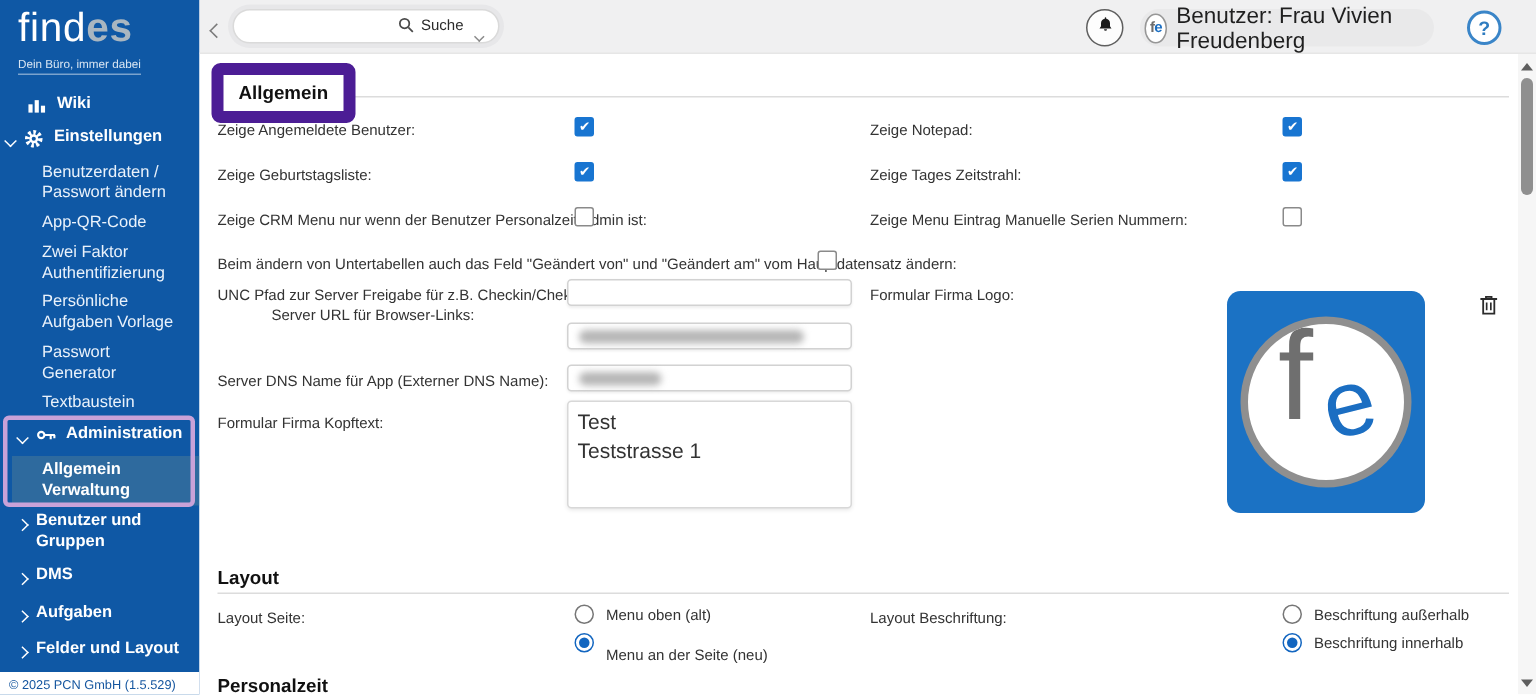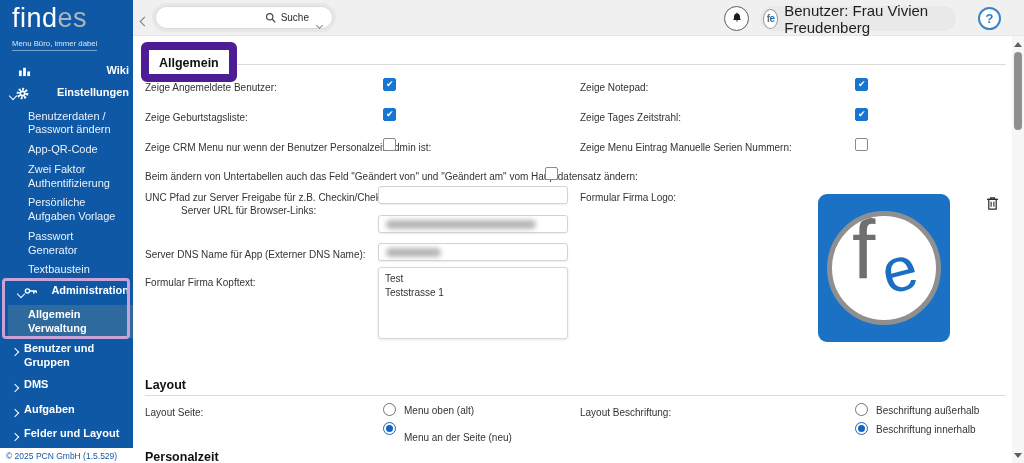--- a/index.html
+++ b/index.html
@@ -5,27 +5,27 @@
   * { margin:0; padding:0; box-sizing:border-box; }
   html,body { width:1024px; height:463px; overflow:hidden;
     font-family:"Liberation Sans", sans-serif; background:#fff; }
   .app { display:flex; width:1024px; height:463px; }
 
   
   .sidebar { position:relative; width:133px; flex-shrink:0; background:#0f58a5;
     color:#fff; overflow:hidden; }
   .logo-block { padding:5px 0 3px 12px; }
   .logo-line { font-size:27px; letter-spacing:0.5px; line-height:1; }
-  .logo-find { color:#ffffff; } .logo-es { color:#a9b6c0; }
+  .logo-find { color:#ffffff; } .logo-es { color:#a9b6c0;font-weight:bold; }
   .tagline { display:inline-block; font-size:7.8px; color:#d9e6f3;
     border-bottom:1px solid rgba(255,255,255,.45); padding-bottom:2px; margin-top:1px; }
   .nav { margin-top:6px; font-size:11px; }
   .item { display:flex; align-items:flex-start; padding:4px 4px 4px 0; line-height:1.25; cursor:pointer; }
   .item .txtw { flex:1; max-width:96px; }
-  .bold { font-weight:bold;text-align:right; }
+  .bold { font-weight:bold; }
   .toplvl { padding-left:18px; }
   .withchev { padding-left:4px; }
   .sub { padding:3px 4px 3px 28px; color:#eaf2fb; }
   .grp { padding-left:12px; font-weight:bold; }
   .grp-nochev { padding-left:36px; font-weight:bold; }
   .chev { width:12px; display:inline-block; margin-top:3px; flex-shrink:0; }
   .chev::before { content:""; display:inline-block; width:5px; height:5px;
     border-right:1.5px solid #fff; border-bottom:1.5px solid #fff; }
   .chev.down::before { transform:rotate(45deg); }
   .chev.right::before { transform:rotate(-45deg); }
@@ -77,21 +77,21 @@
     border-radius:50%; cursor:pointer; }
   .rd.selected { border-color:#1366c0; }
   .rd.selected::after { content:""; position:absolute; inset:2px; background:#1366c0; border-radius:50%; }
   .txt { position:absolute; width:190px; height:18px; border:1px solid #d2d2d2; border-radius:3px;
     background:#fff; box-shadow:0 1px 2px rgba(0,0,0,.07); font-size:10px; padding:0 5px;
     font-family:"Liberation Sans", sans-serif; }
   .redacted { display:flex; align-items:center; padding-left:7px; }
   .blob { height:9px; background:#b6b6b6; border-radius:5px; filter:blur(2.5px); }
   .blob.wide { width:150px; } .blob.narrow { width:55px; }
   .ta { position:absolute; left:245px; top:231px; width:190px; height:72px; border:1px solid #d8d8d8;
-    border-radius:3px; background:#fff; box-shadow:0 1px 3px rgba(0,0,0,.1); font-size:10px;
+    border-radius:3px; background:#fff; box-shadow:0 1px 3px rgba(0,0,0,.1); font-size:14px;
     padding:4px 6px; resize:none; font-family:"Liberation Sans", sans-serif; color:#333; line-height:1.35; }
   .logo-box { position:absolute; left:685px; top:158px; width:132px; height:148px; background:#1b72c4;
     border-radius:9px; display:flex; align-items:center; justify-content:center; }
   .logo-circle { position:relative; width:114px; height:114px; background:#fff; border:5px solid #8f8f8f;
     border-radius:50%; overflow:hidden; }
   .logo-f { position:absolute; left:20px; top:-14px; font-size:84px; color:#6f6f6f; }
   .logo-e { position:absolute; left:50px; top:18px; font-size:62px; color:#1b6ec2; transform:rotate(-14deg); }
   .trash-btn { position:absolute; left:853px; top:160px; width:14px; height:16px; cursor:pointer; }
 
   .scrollbar { position:absolute; right:0; top:0; bottom:0; width:12px; background:#f6f6f6; }
@@ -108,21 +108,21 @@
 </head>
 <body>
 
 <div class="app">
 
   <div class="sidebar">
     <div class="logo-block">
       <div class="logo-line">
         <span class="logo-find">find</span><span class="logo-es">es</span>
       </div>
-      <span class="tagline">Menu Büro, immer dabei</span>
+      <span class="tagline">Dein Büro, immer dabei</span>
     </div>
 
     <div class="nav">
       <div class="item bold toplvl">
         <span class="ico">
           <svg width="13" height="12" viewBox="0 0 14 13">
               <rect x="1" y="6" width="3" height="6" fill="#fff"></rect>
               <rect x="5.5" y="3" width="3" height="9" fill="#fff"></rect>
               <rect x="10" y="7" width="3" height="5" fill="#fff"></rect>
             </svg>

